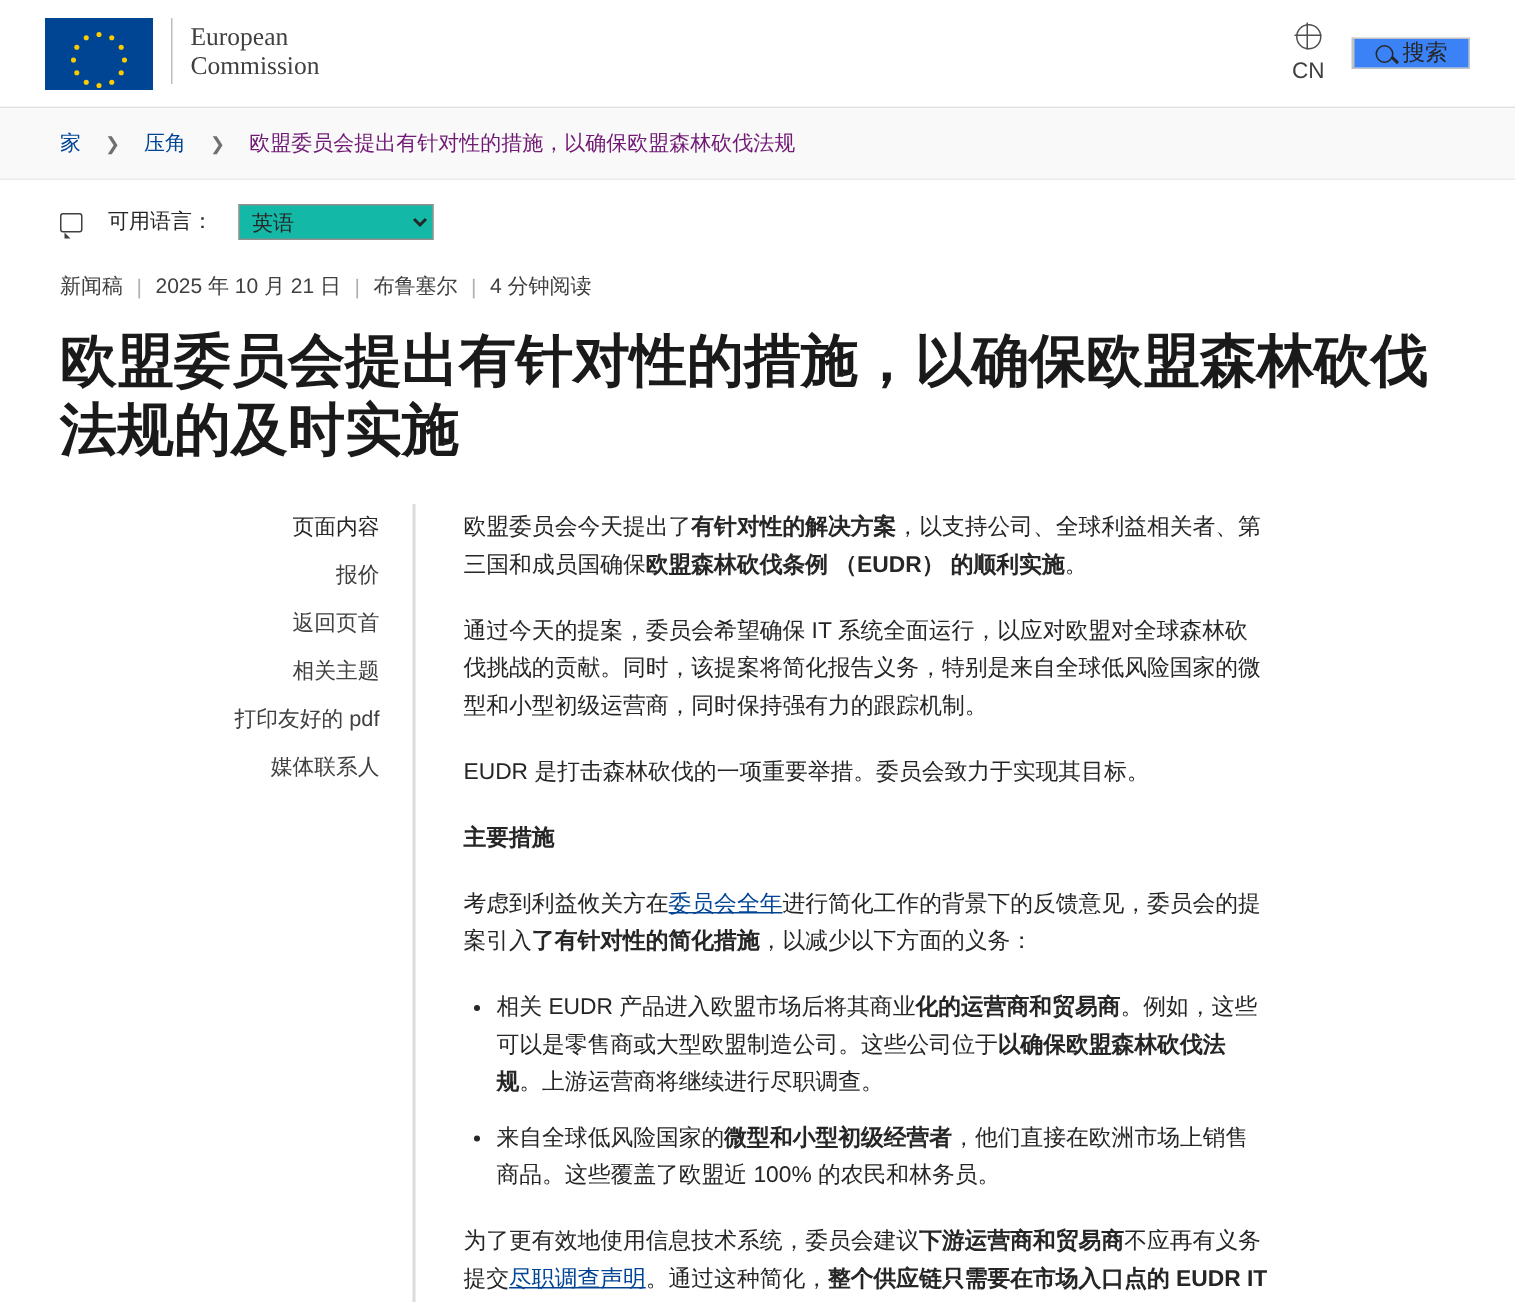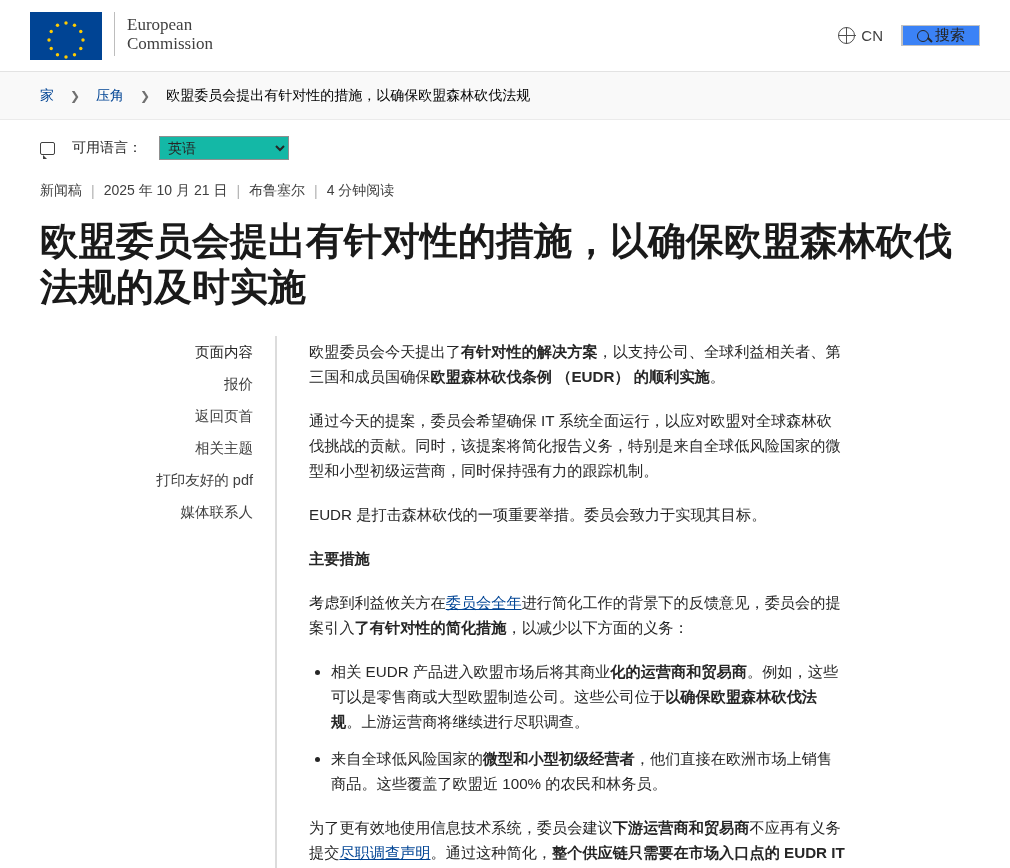--- a/index.html
+++ b/index.html
@@ -54,20 +54,21 @@
     align-items: center;
     gap: 18px;
   }
   .lang-switch {
     display: flex;
     align-items: center;
     gap: 6px;
     font-size: 15px;
     color: #404040;
     cursor: pointer;
+    flex-direction: column;
   }
   .globe {
     width: 17px; height: 17px;
     border: 1.4px solid #505050;
     border-radius: 50%;
     position: relative;
     display: inline-block;
   }
   .globe::before {
     content: "";
@@ -144,21 +145,21 @@
   .breadcrumb a {
     color: #004494;
     text-decoration: none;
     cursor: pointer;
   }
   .breadcrumb .sep {
     color: #707070;
     margin: 0 16px;
     font-size: 12px;
   }
-  .breadcrumb .current { color: #000000; }
+  .breadcrumb .current { color: #701a75; }
 
   
   .page {
     padding: 0 40px;
   }
   .lang-avail {
     display: flex;
     align-items: center;
     gap: 17px;
     margin-top: 16px;

